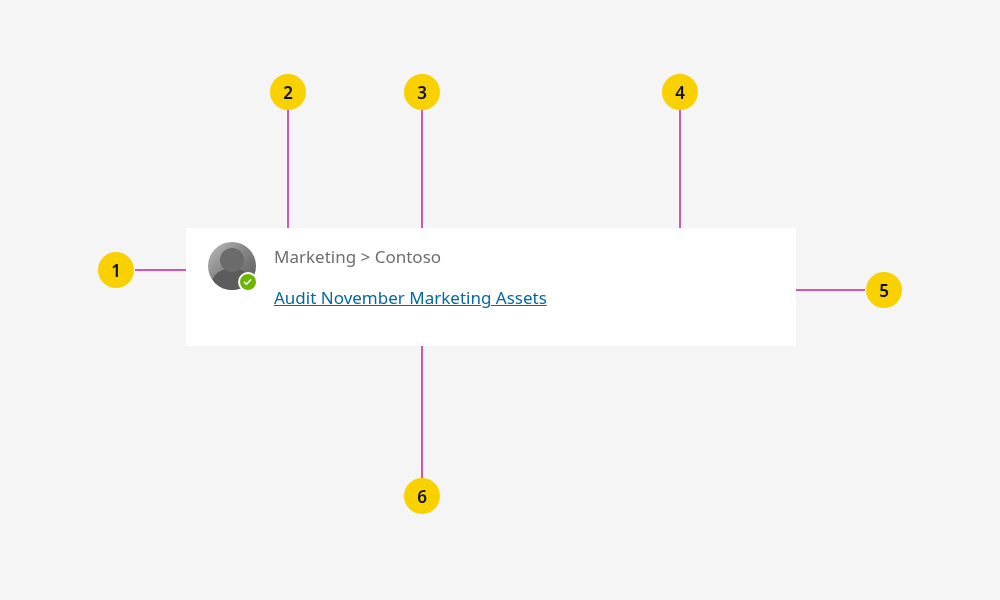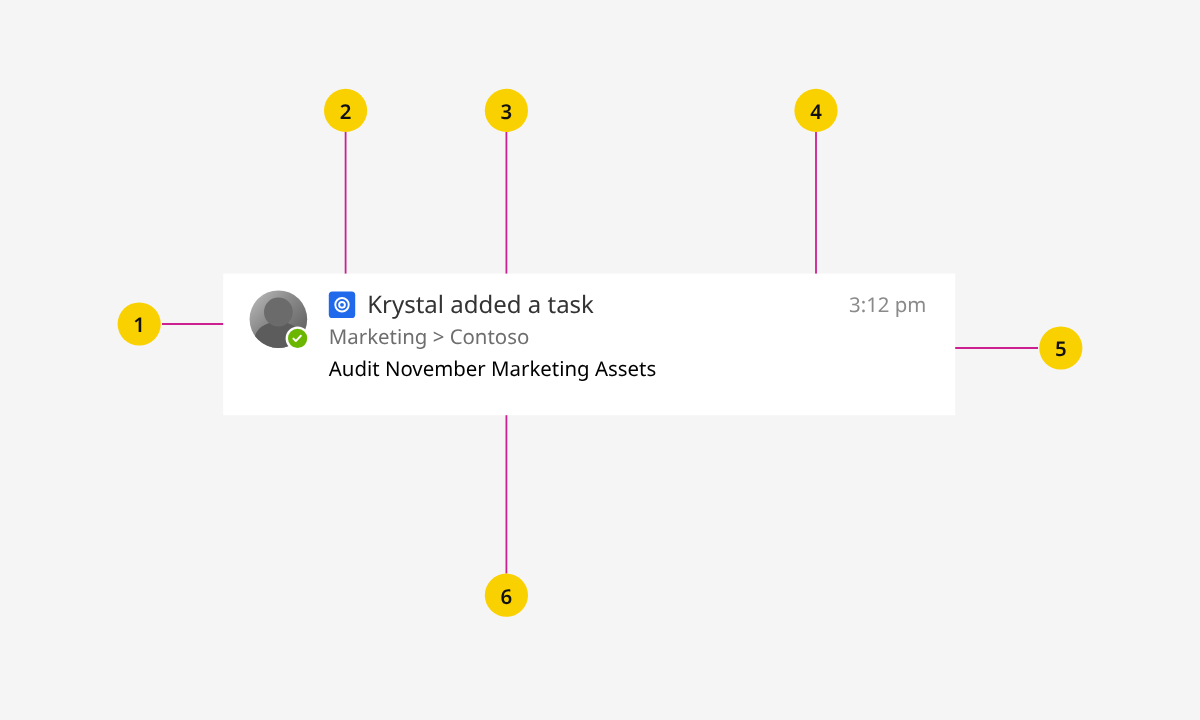--- a/index.html
+++ b/index.html
@@ -30,21 +30,21 @@
             border-radius:50%;background:#6bb700;border:2px solid #fff;}
   .presence svg{display:block;width:12px;height:12px;margin:2px;}
 
   .body{margin-left:18px;flex:1 1 auto;min-width:0;}
   .line1{display:flex;align-items:center;}
   .appicon{width:22px;height:22px;border-radius:3px;background:#2169eb;
            display:flex;align-items:center;justify-content:center;flex:0 0 auto;}
   .title{margin-left:10px;color:#333;font-size:20px;line-height:24px;}
   .time{margin-left:auto;color:#8a8a8a;font-size:17px;line-height:24px;}
   .line2{margin-top:4px;color:#6e6e6e;font-size:17px;line-height:22px;}
-  .line3{margin-top:4px;color:#000000;font-size:17px;line-height:22px;}
+  .line3{margin-top:19px;color:#0369a1;font-size:17px;line-height:22px;text-decoration:underline;}
 </style>
 </head>
 <body>
 
 <div class="stage">
 
   <svg class="lines">
     <g stroke="#cc1f90" stroke-width="1.5" fill="none">
       <line x1="135" y1="270" x2="210" y2="270"></line>
       <line x1="288" y1="110" x2="288" y2="246"></line>
@@ -66,29 +66,19 @@
     <div class="card-row">
       <div style="position:relative;flex:0 0 auto">
         <div class="avatar"></div>
         <div class="presence">
           <svg viewBox="0 0 12 12">
               <path d="M2.5 6.2l2 2 4.2-4.4" stroke="#fff" stroke-width="1.6" fill="none" stroke-linecap="round" stroke-linejoin="round"></path>
             </svg>
         </div>
       </div>
       <div class="body">
-        <div class="line1">
-          <span class="appicon">
-            <svg viewBox="0 0 20 20" width="16" height="16">
-              <circle cx="10" cy="10" r="7" fill="none" stroke="#fff" stroke-width="2"></circle>
-              <circle cx="10" cy="10" r="3" fill="none" stroke="#fff" stroke-width="2"></circle>
-            </svg>
-          </span>
-          <span class="title">Krystal added a task</span>
-          <span class="time">3:12 pm</span>
-        </div>
         <div class="line2">Marketing &gt; Contoso</div>
         <div class="line3">Audit November Marketing Assets</div>
       </div>
     </div>
   </div>
 
 </div>
 
 </body></html>

